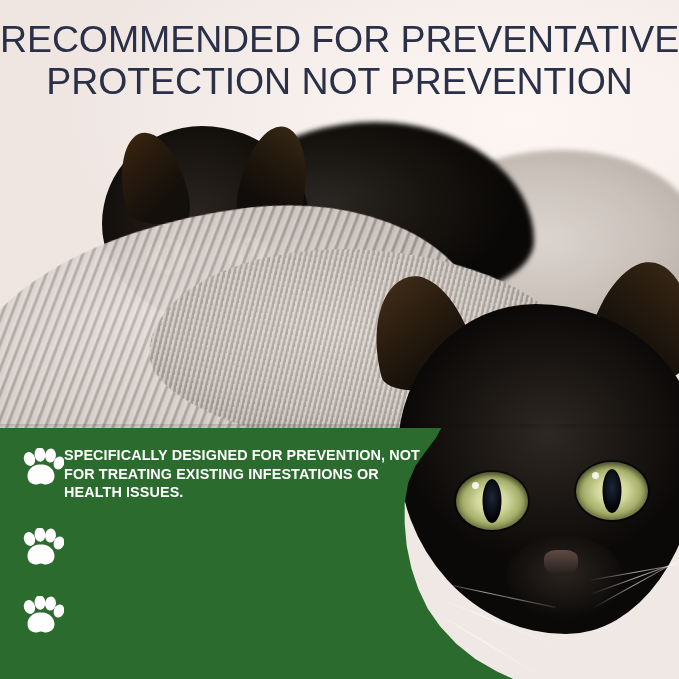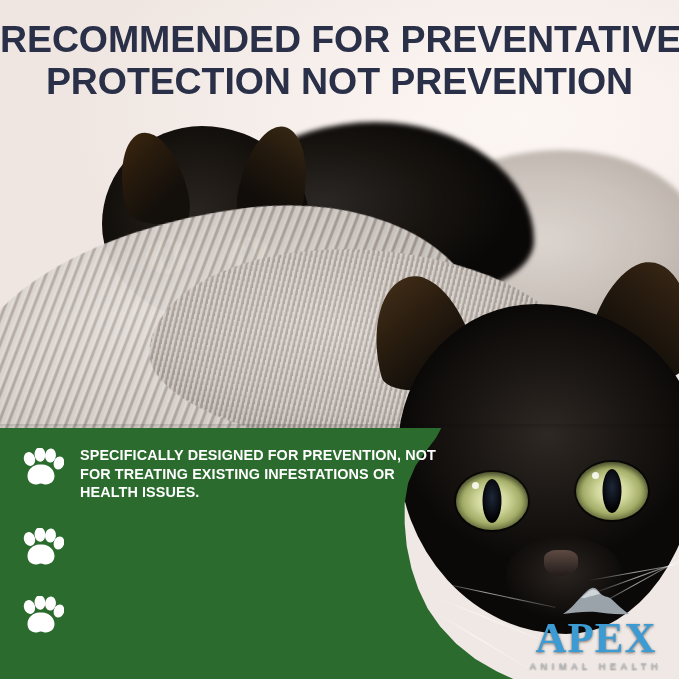--- a/index.html
+++ b/index.html
@@ -204,21 +204,21 @@
     left: 0; top: 424px; width: 679px; height: 6px;
     background: linear-gradient(180deg, rgba(0,0,0,0.13) 0%, rgba(0,0,0,0) 100%);
   }
 
   
   .headline {
     position: absolute;
     left: 0; top: 18px; width: 679px;
     text-align: center;
     color: #2a3048;
-    font-weight: 700;
+    font-weight: 400;
     letter-spacing: -0.2px;
     line-height: 1.12;
     z-index: 12;
   }
   .headline .line {
     display: block;
     white-space: nowrap;
     font-size: 37px;
     transform: scaleX(1.0);
   }
@@ -228,21 +228,20 @@
   
   .bullets {
     position: absolute;
     left: 0; top: 446px; width: 470px;
     z-index: 14;
   }
   .bullet {
     position: relative;
     display: flex;
     align-items: flex-start;
-    gap: 16px;
     padding: 0 0 0 20px;
     margin-bottom: 24px;
   }
   .paw-icon { flex: 0 0 auto; width: 44px; height: 42px; margin-top: 2px; }
   .bullet-text {
     color: #ffffff;
     font-weight: 700;
     font-size: 14.4px;
     line-height: 1.30;
     letter-spacing: 0.1px;
@@ -377,22 +376,14 @@
         <ellipse cx="9.5" cy="11" rx="5.6" ry="7.0" fill="#ffffff" transform="rotate(-16 9.5 11)"></ellipse>
         <ellipse cx="20.0" cy="6.5" rx="5.4" ry="7.2" fill="#ffffff" transform="rotate(-5 20 6.5)"></ellipse>
         <ellipse cx="30.5" cy="7.5" rx="5.4" ry="7.1" fill="#ffffff" transform="rotate(7 30.5 7.5)"></ellipse>
         <ellipse cx="39.0" cy="15.0" rx="5.2" ry="6.6" fill="#ffffff" transform="rotate(20 39 15)"></ellipse>
         <path d="M22.5 16.5c6.2 0 12.0 5.2 12.0 11.6 0 5.2-4.0 8.4-8.6 8.4-2.3 0-3.0-1.1-5.1-1.1-2.1 0-2.8 1.1-5.1 1.1-4.6 0-8.2-3.2-8.2-8.4 0-6.4 5.6-11.6 11.5-11.6z" fill="#ffffff"></path>
       </svg>
     </div>
 
   </div>
 
-  <div class="logo">
-    <svg class="logo-mountain" viewBox="0 0 70 34">
-      <path d="M2 31 C10 26, 14 20, 20 14 C24 10, 27 6, 31 5 C35 4, 37 8, 40 11 C43 14, 46 13, 49 15 C53 18, 58 24, 68 31 C55 32, 44 30, 35 29 C24 28, 12 30, 2 31 Z" fill="#9aa3aa"></path>
-      <path d="M20 15 C25 11, 28 7, 32 6.5 C35 6, 37 9, 39 11 C35 12, 29 13, 24 15 Z" fill="#cfd5d9"></path>
-    </svg>
-    <span class="logo-word">APEX</span>
-    <span class="logo-tag">ANIMAL HEALTH</span>
-  </div>
 
 </div>
 
 </body></html>

